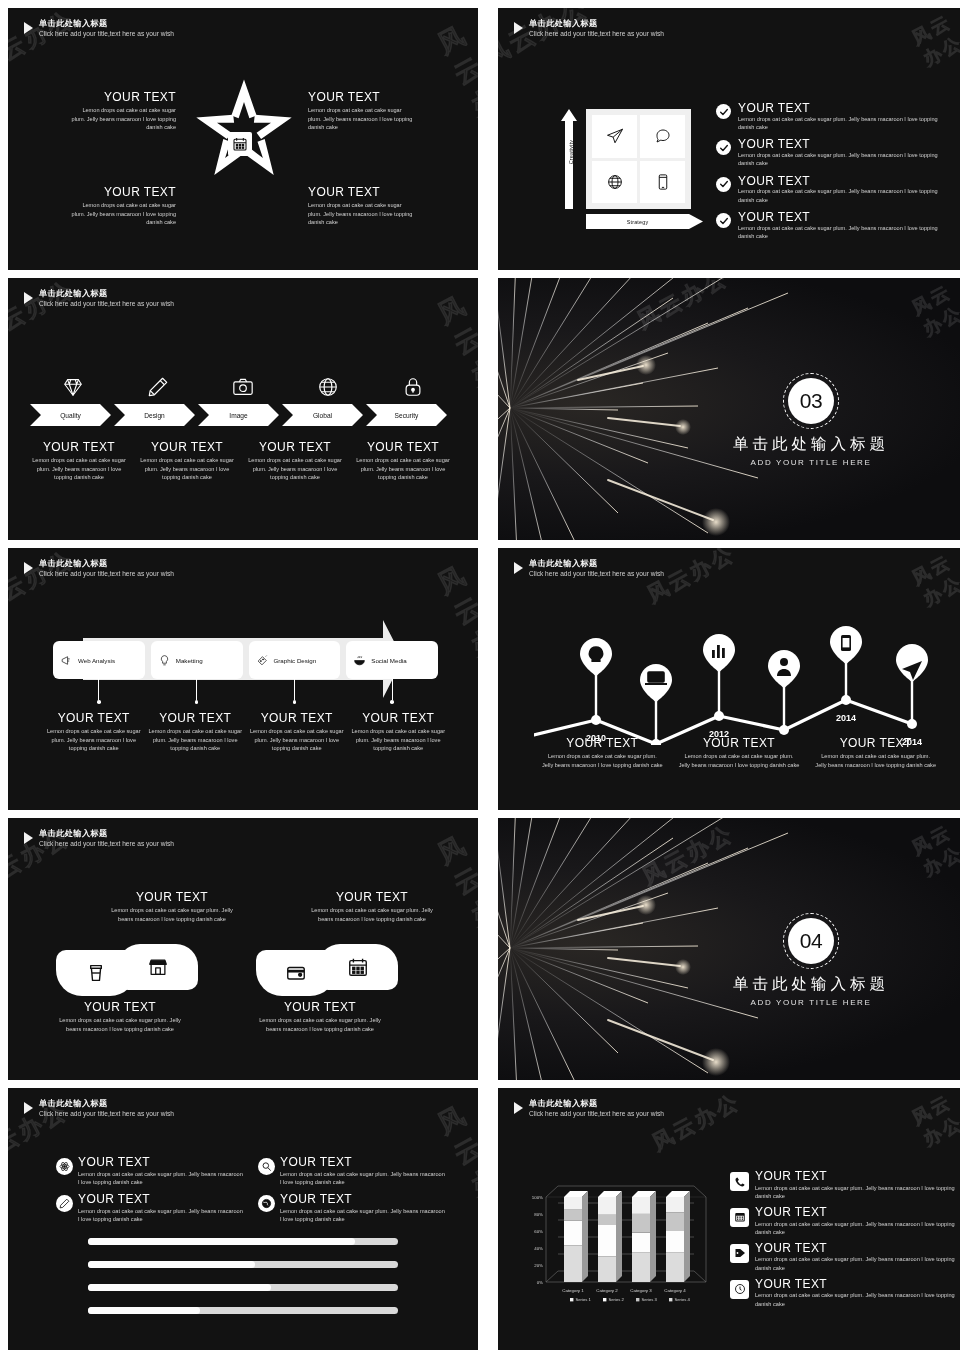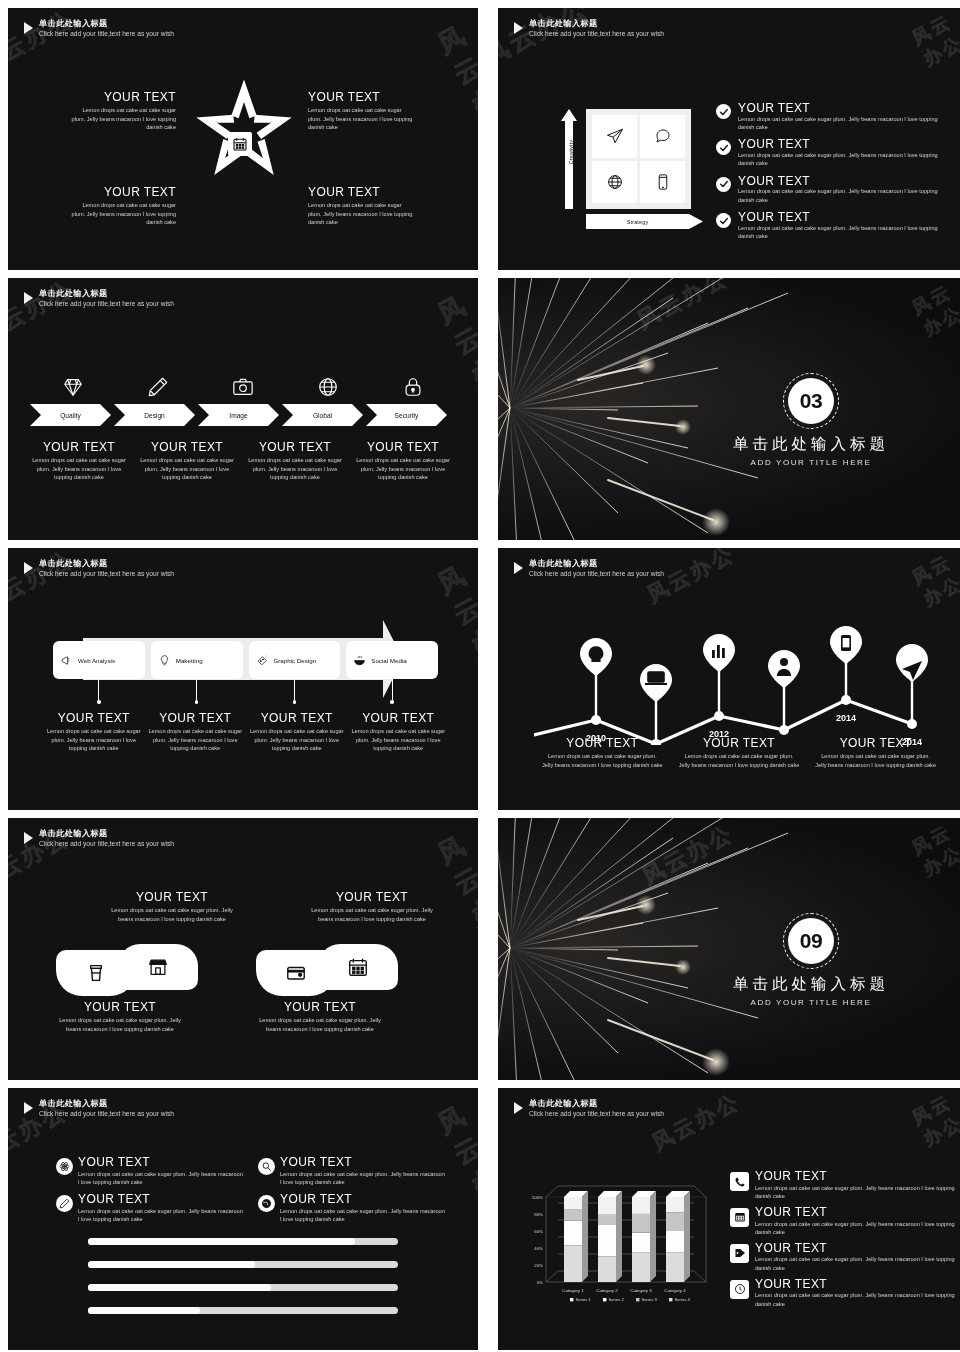--- a/index.html
+++ b/index.html
@@ -100,21 +100,21 @@
   .s3-txt > div { flex: 1; text-align: center; }
   .s3-txt .yt { margin-bottom: 2px; }
 
   
   .rays { position: absolute; left: -40px; top: -30px; width: 430px; height: 330px; }
   .div-wrap { position: absolute; right: 42px; top: 100px; width: 230px; text-align: center; }
   .num-circ { position: relative; width: 46px; height: 46px; margin: 0 auto; }
   .num-circ .dash { position: absolute; inset: -5px; border: 1.4px dashed #ffffff; border-radius: 50%; }
   .num-circ .solid { position: absolute; inset: 0; background: #fff; border-radius: 50%;
                      display: flex; align-items: center; justify-content: center;
-                     font-size: 21px; font-weight: bold; color: #111; letter-spacing: -.5px; }
+                     font-size: 21px; font-weight: normal; color: #111; letter-spacing: -.5px; }
   .div-zh { font-size: 15.5px; letter-spacing: 4px; margin-top: 10px; color: #fff; }
   .div-en { font-size: 8px; letter-spacing: 1.6px; margin-top: 3px; color: #e2e2e2; }
 
   
   .s5-arrow { position: absolute; left: 75px; top: 72px; width: 320px; height: 78px;
               background: #fff; clip-path: polygon(0 18px, 300px 18px, 300px 0, 320px 39px, 300px 78px, 300px 60px, 0 60px); opacity: .92; }
   .s5-cards { position: absolute; left: 45px; top: 93px; width: 385px; display: flex; gap: 6px; }
   .s5-card { flex: 1; height: 38px; background: #fff; border-radius: 6px; color: #111;
              display: flex; align-items: center; gap: 5px; padding-left: 7px; font-size: 6.2px; }
   .s5-stems { position: absolute; left: 45px; top: 131px; width: 385px; display: flex; gap: 6px; }
@@ -793,21 +793,21 @@
       </g>
       <circle cx="188" cy="117" r="10" fill="url(#gl2)"></circle>
       <circle cx="225" cy="179" r="8" fill="url(#gl2)"></circle>
       <circle cx="258" cy="274" r="14" fill="url(#gl2)"></circle>
     </svg>
     <div class="wm" style="left:140px;top:22px;font-size:22px;">风云办公</div>
     <div class="wm c">风云办公</div>
     <div class="div-wrap">
       <div class="num-circ">
         <div class="dash"></div>
-        <div class="solid">09</div>
+        <div class="solid">04</div>
       </div>
       <div class="div-zh">单击此处输入标题</div>
       <div class="div-en">ADD YOUR TITLE HERE</div>
     </div>
   </div>
 
   <div class="slide">
     <div class="wm a">风云办公</div>
     <div class="wm b" style="left:-40px;top:30px;">风云办公</div>
     <div class="hdr">

